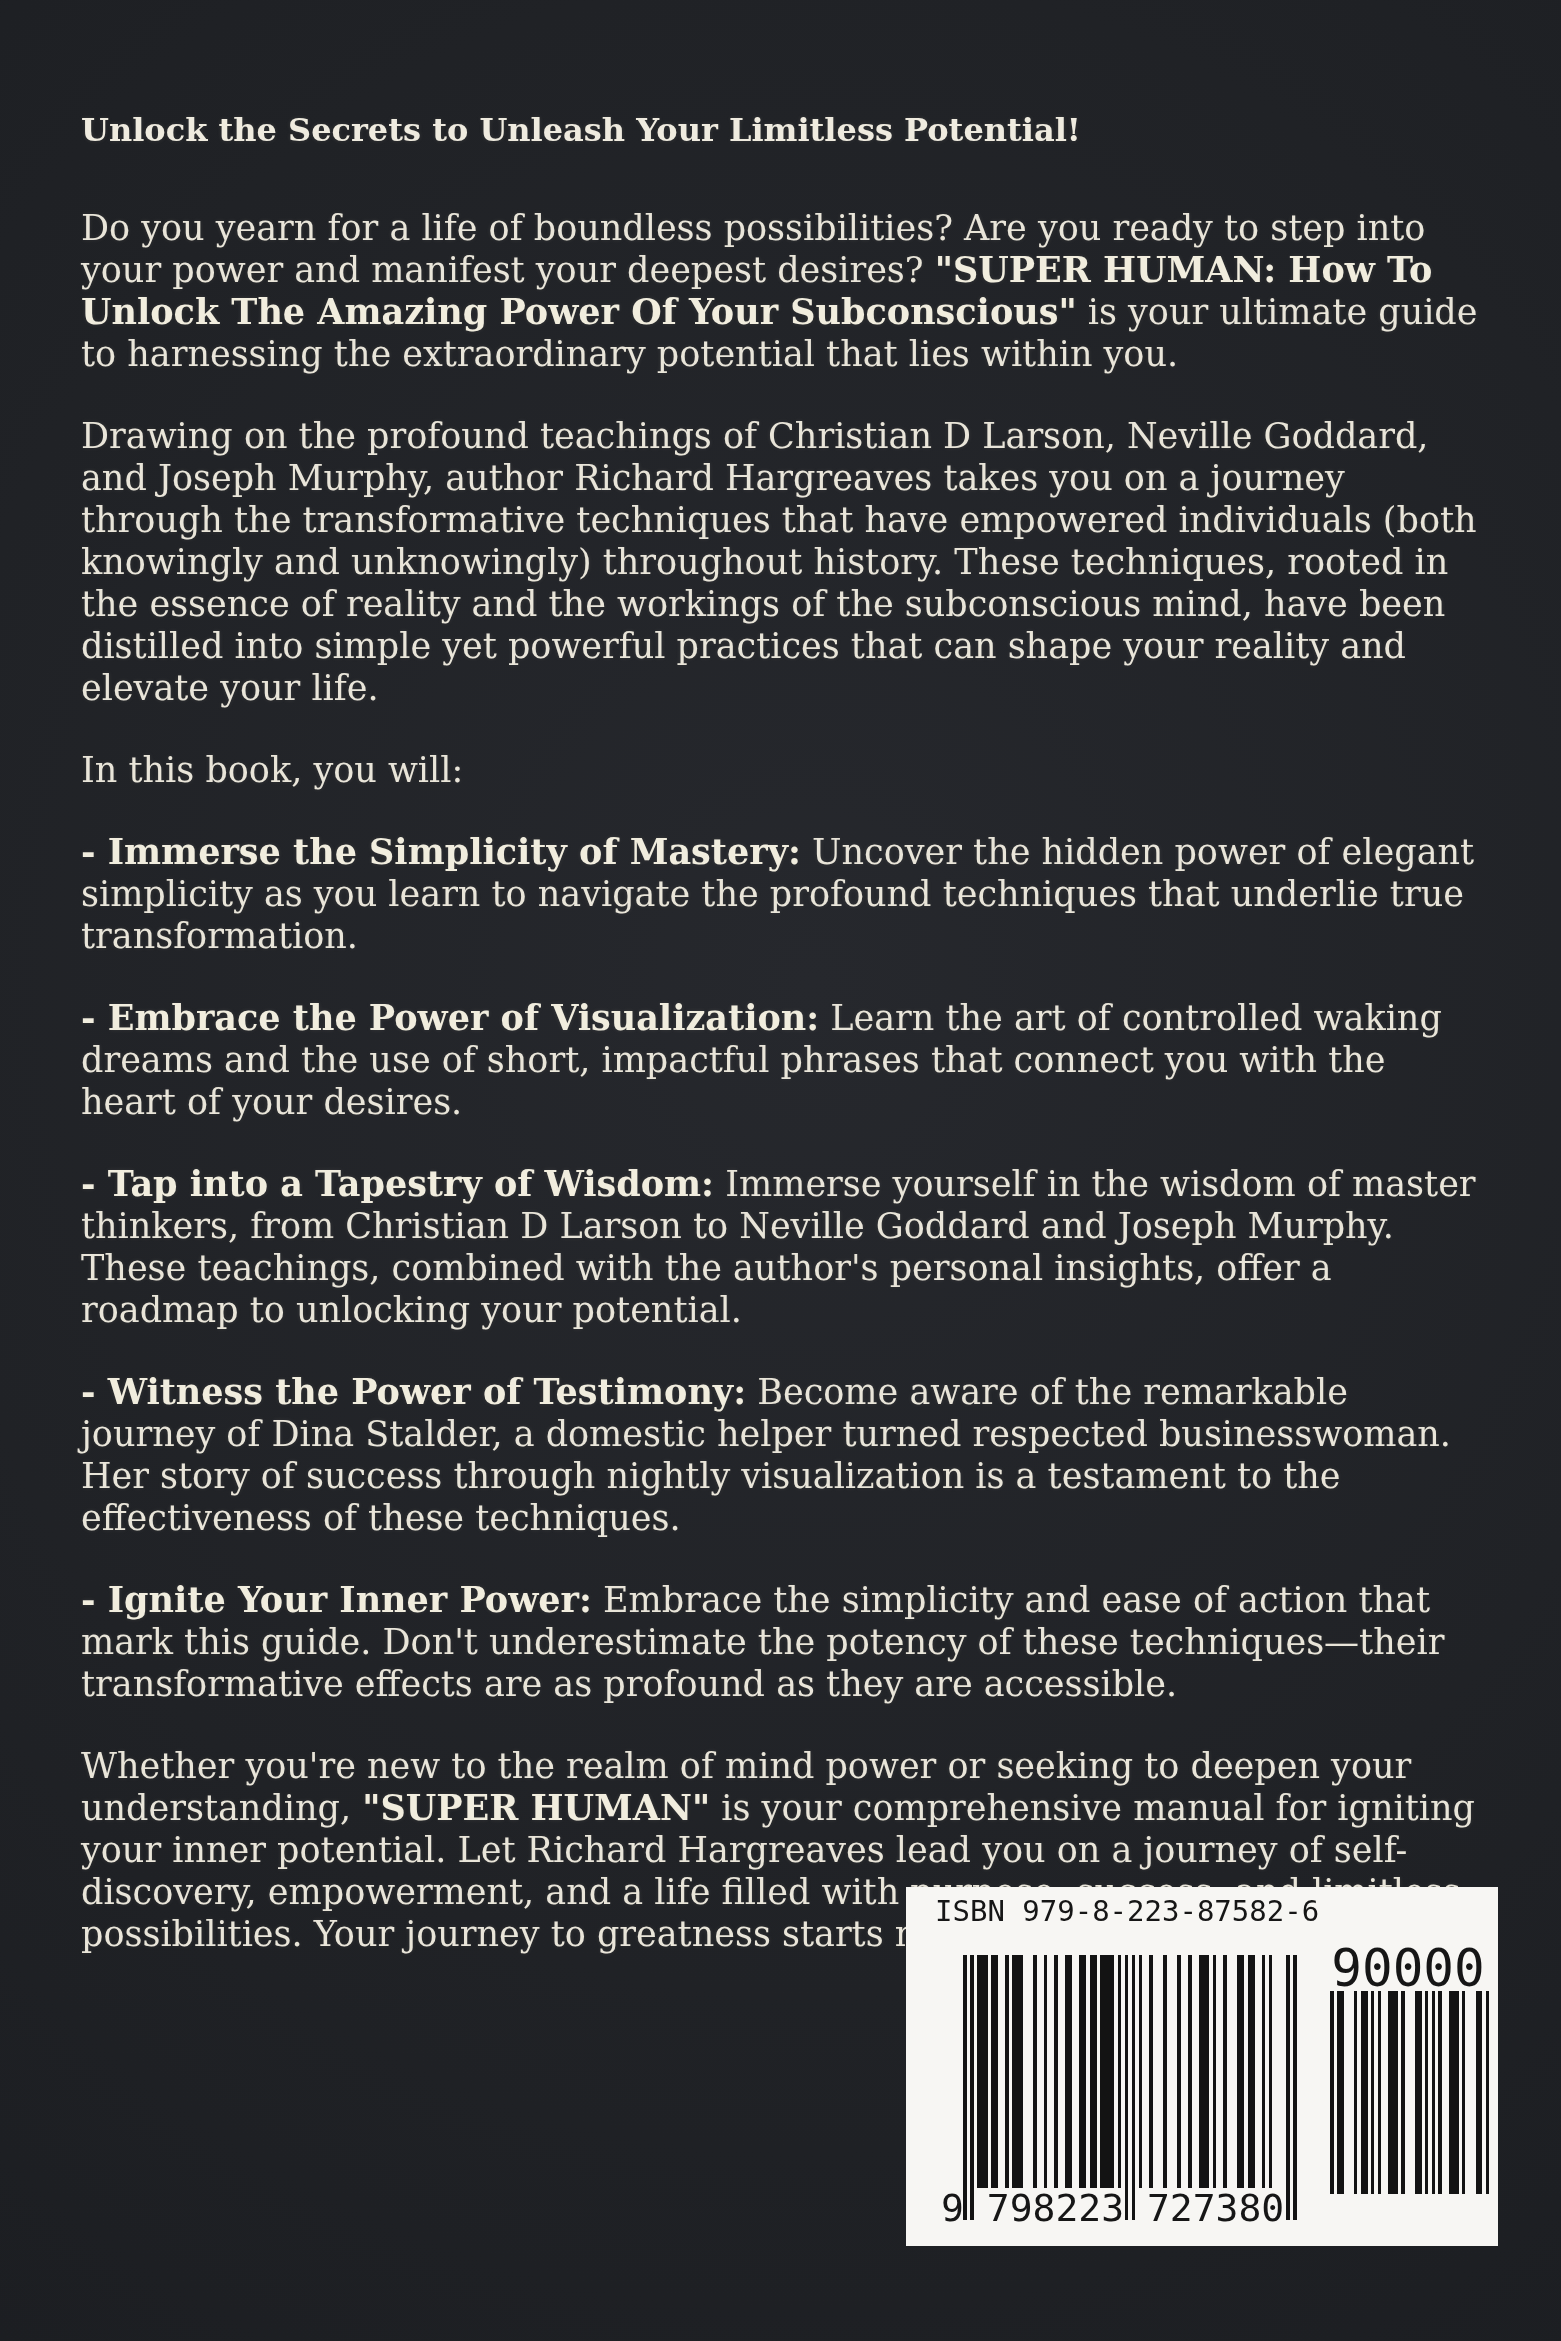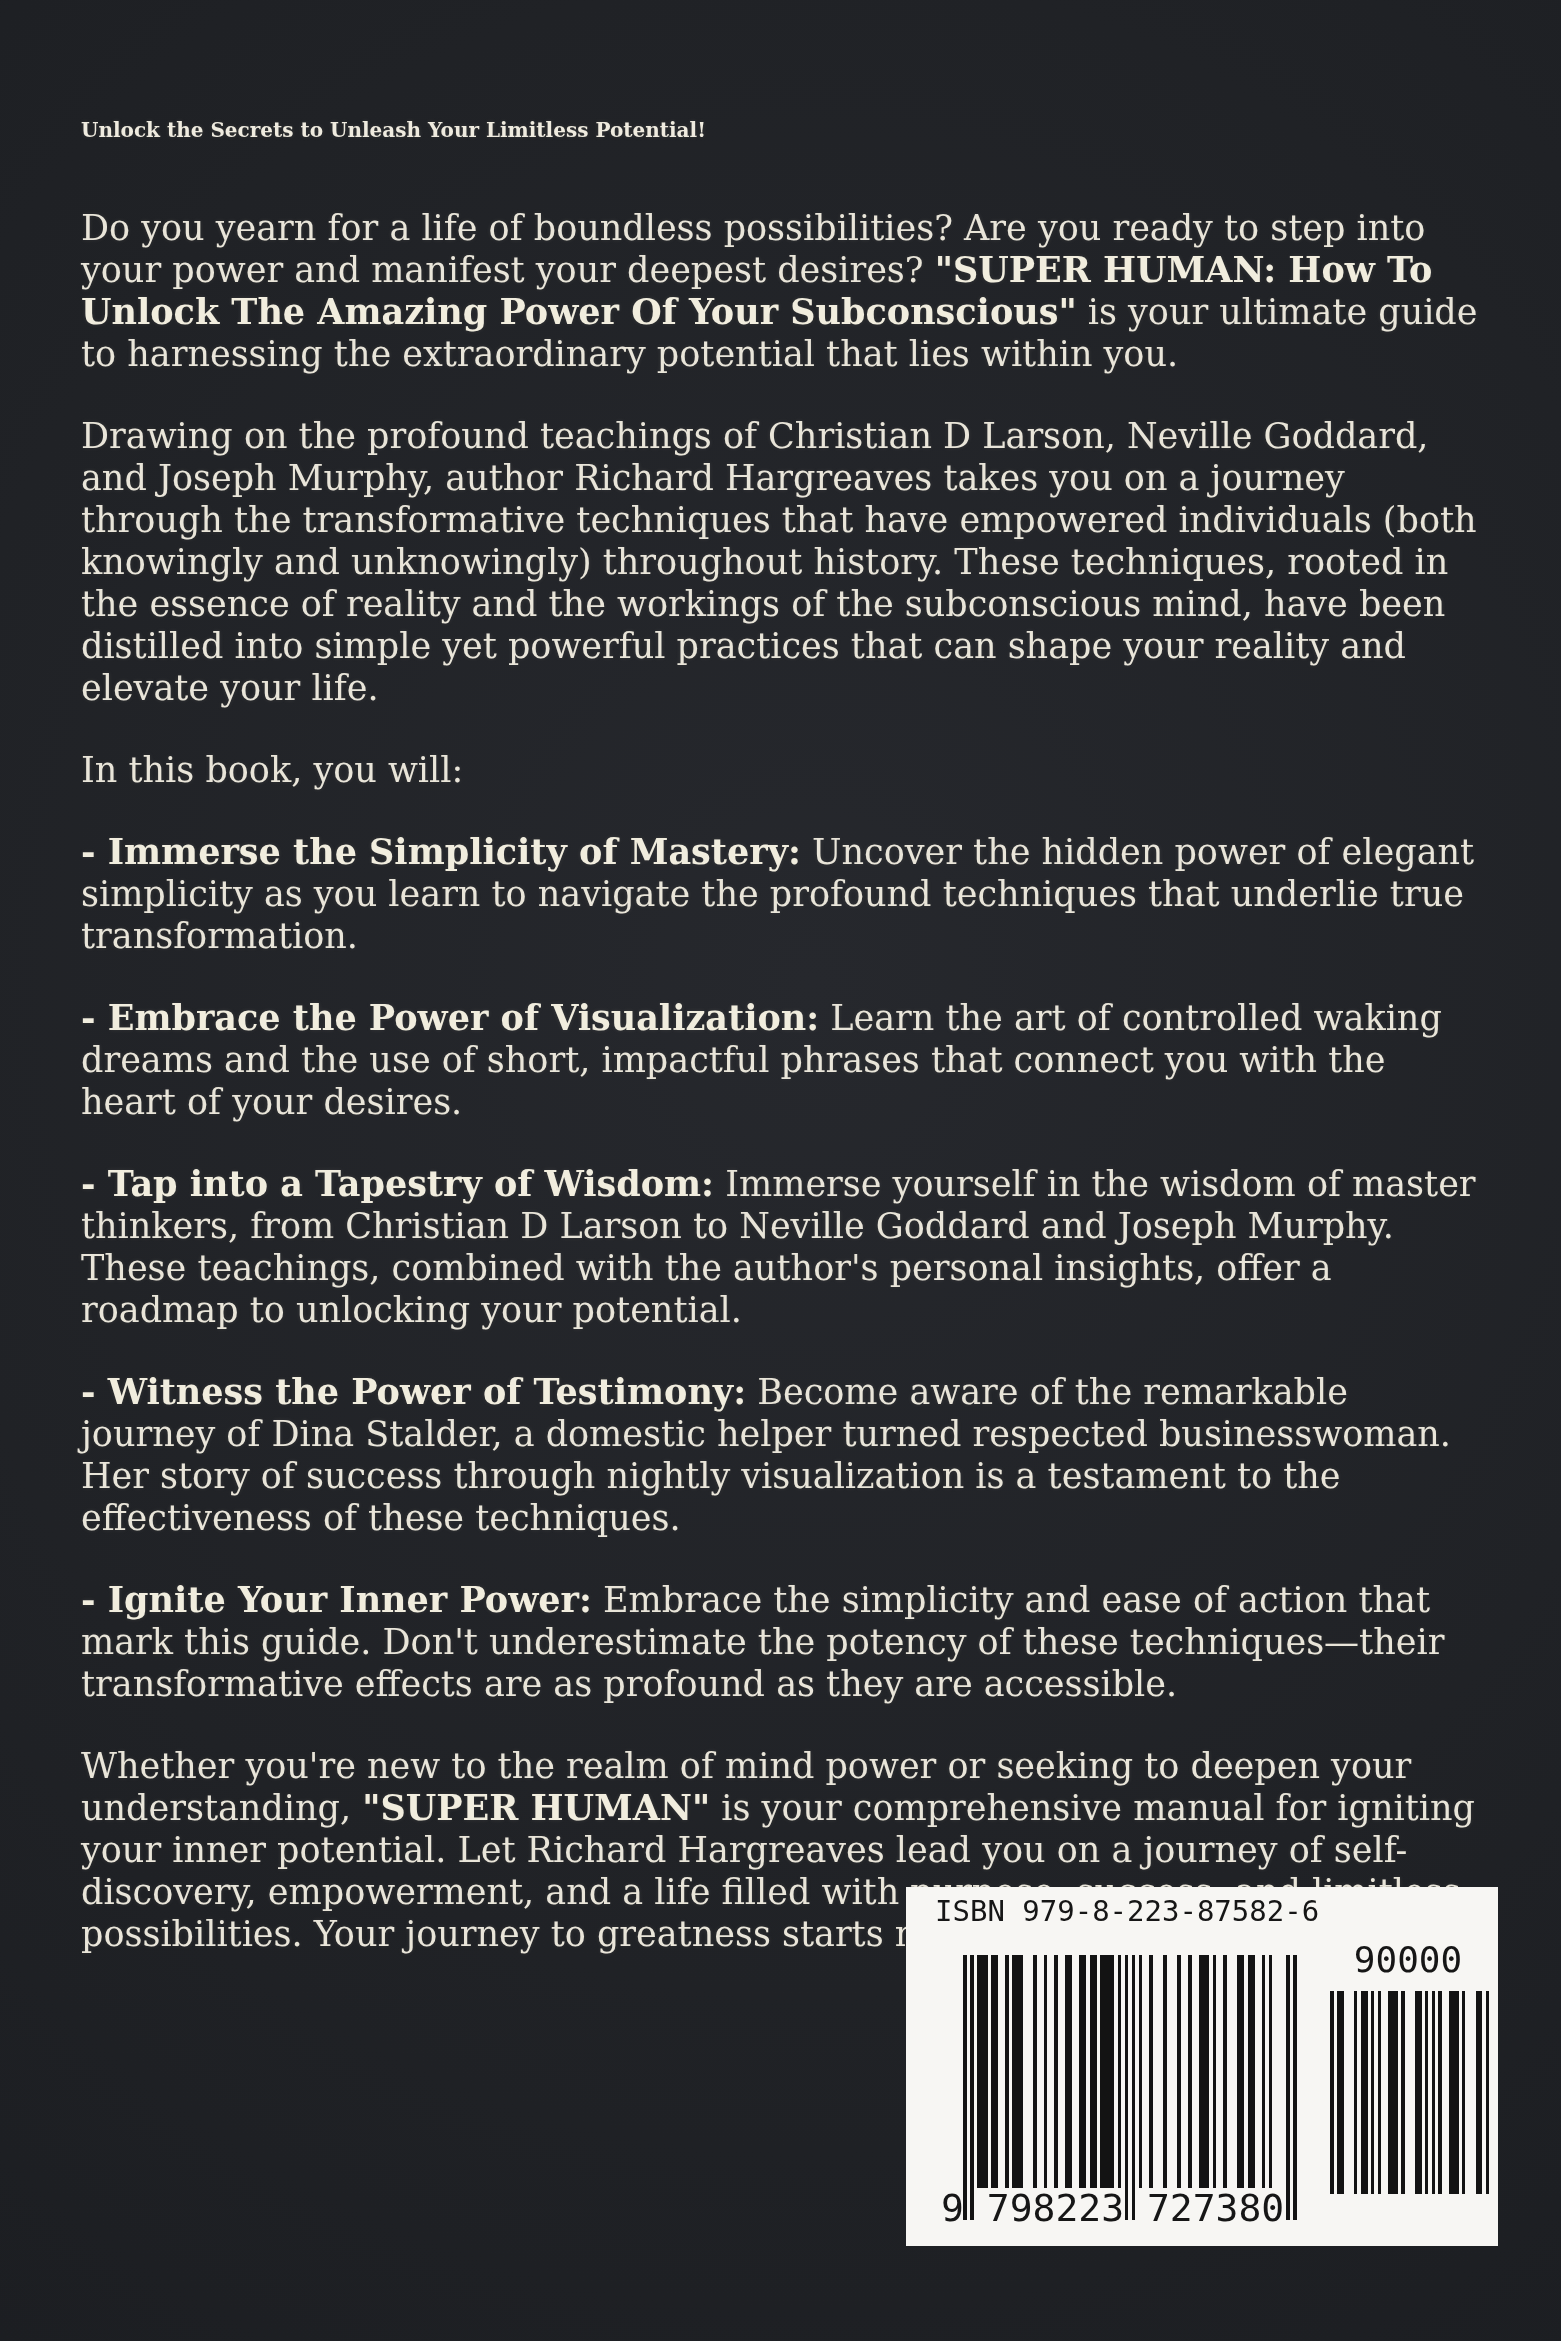--- a/index.html
+++ b/index.html
@@ -16,21 +16,21 @@
     font-family: "DejaVu Serif", serif;
     color: #e9e5d9;
   }
   .content {
     position: absolute;
     left: 81px;
     top: 109px;
     width: 1402px;
   }
   .headline {
-    font-size: 20px;
+    font-size: 32px;
     line-height: 43px;
     font-weight: bold;
     margin: 0 0 55px 0;
     color: #efebdf;
     text-shadow: 0 0 4.6px rgba(190,185,170,0.16);
   }
   .content p {
     font-size: 35px;
     line-height: 42px;
     margin: 40px 0 0 0;
@@ -57,21 +57,21 @@
     white-space: pre;
     color: #161616;
   }
   .price-code {
     position: absolute;
     left: 421px;
     top: 52px;
     width: 162px;
     text-align: center;
     font-family: "DejaVu Sans Mono", monospace;
-    font-size: 36px;
+    font-size: 51px;
     color: #161616;
   }
   .ean13 {
     position: absolute;
     left: 57px;
     top: 68px;
     width: 334px;
     height: 265px;
   }
   .ean5 {

